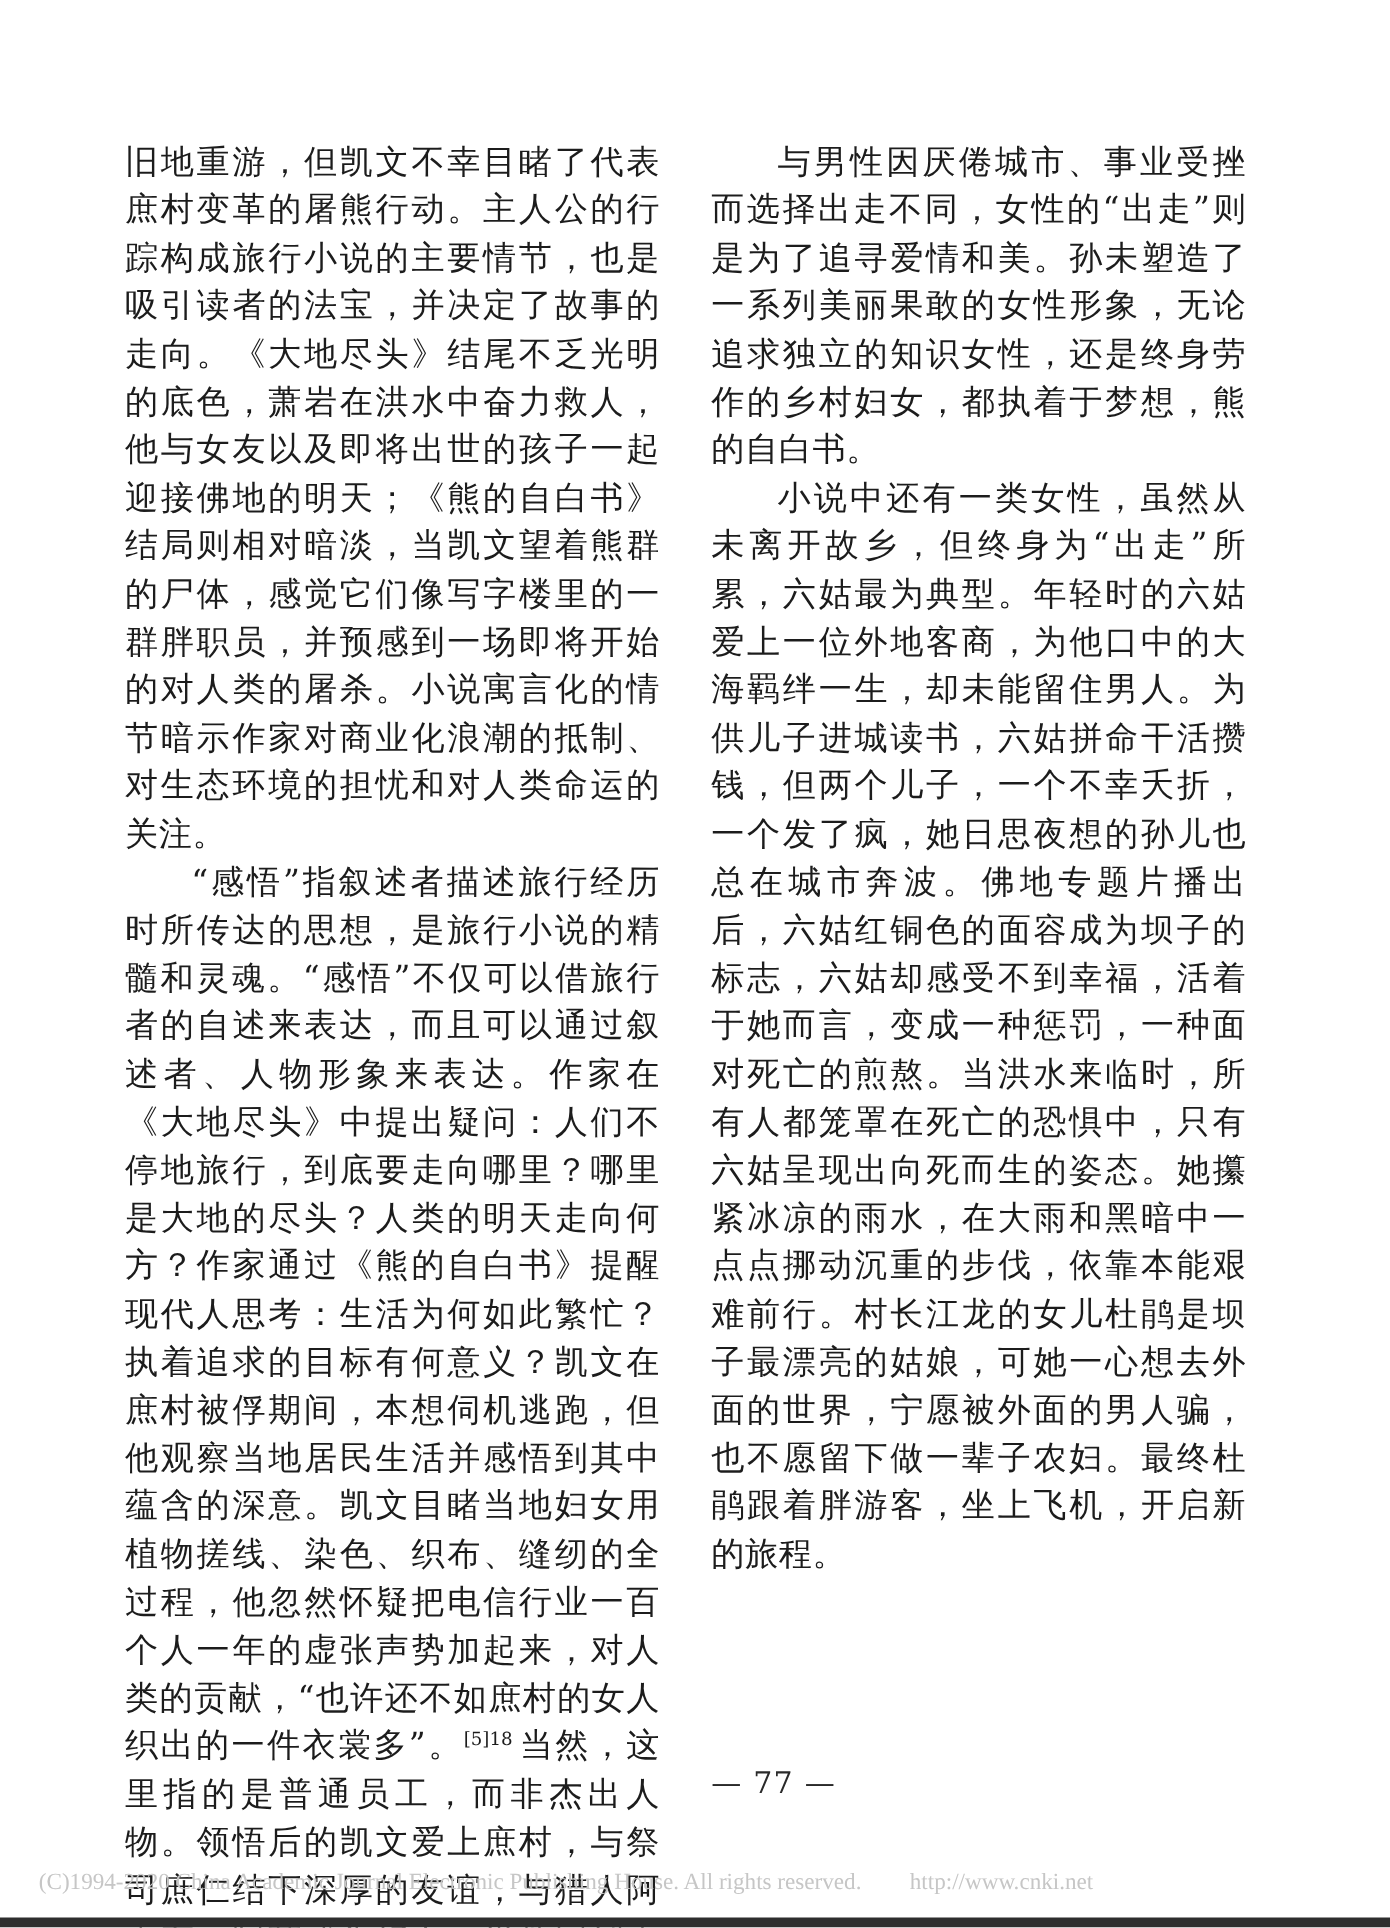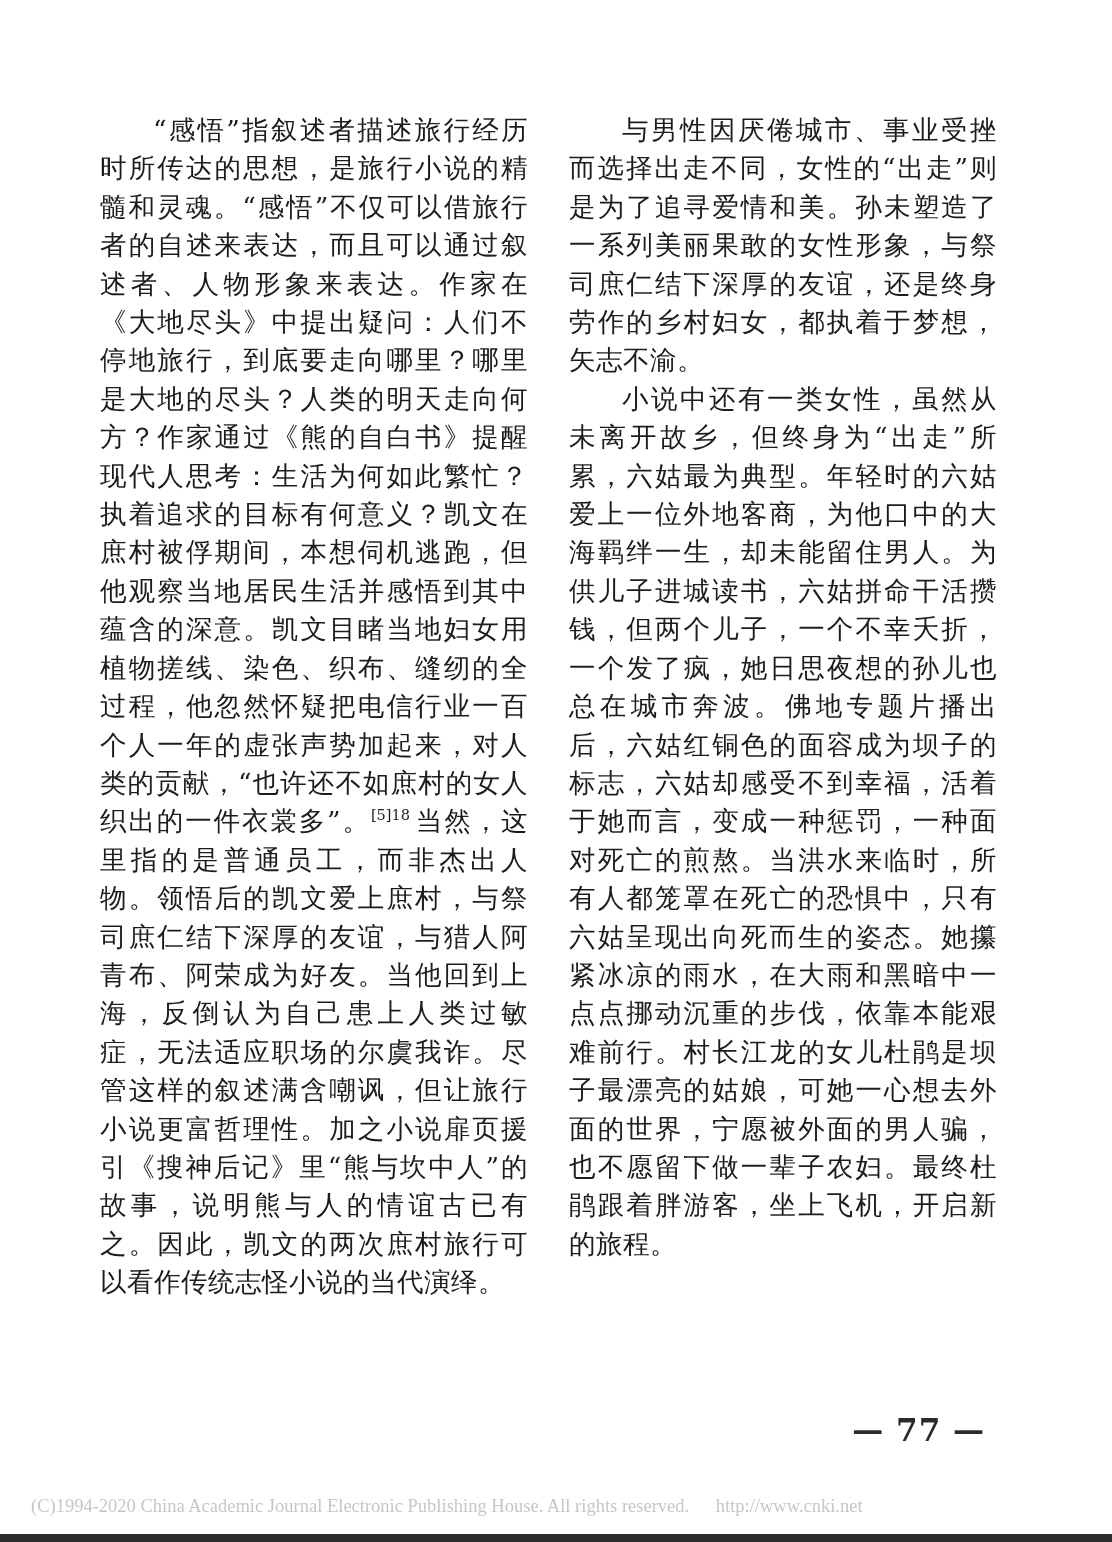--- a/index.html
+++ b/index.html
@@ -42,61 +42,60 @@
     line-height: 0;
     vertical-align: super;
     margin-right: 0.3em;
     letter-spacing: 0;
   }
   .page-number {
     position: absolute;
     left: 569px;
     top: 1412px;
     width: 428px;
-    text-align: right;
     padding-right: 12px;
     box-sizing: border-box;
-    font-size: 31px;
+    font-size: 24px;
     color: #2a2a2a;
     letter-spacing: 1px;
-    font-weight: bold;
   }
   .footer {
     position: absolute;
     left: 31px;
     top: 1496px;
     width: 1060px;
     font-size: 18.5px;
     color: #c6c6c6;
     white-space: nowrap;
     font-family: "Liberation Serif", "DejaVu Serif", serif;
   }
   .footer .url {
-    margin-left: 22px;
+    margin-left: 34px;
     text-align: center;
   }
   .bottom-bar {
     position: absolute;
     left: 0;
     bottom: 0;
     width: 1112px;
     height: 8px;
     background: #2e2e2e;
   }
 </style>
 </head>
 <body>
 
 <div class="page-body">
   <div class="col">
+    <p class="no-indent">旧地重游，但凯文不幸目睹了代表庶村变革的屠熊行动。主人公的行踪构成旅行小说的主要情节，也是吸引读者的法宝，并决定了故事的走向。《大地尽头》结尾不乏光明的底色，萧岩在洪水中奋力救人，他与女友以及即将出世的孩子一起迎接佛地的明天；《熊的自白书》结局则相对暗淡，当凯文望着熊群的尸体，感觉它们像写字楼里的一群胖职员，并预感到一场即将开始的对人类的屠杀。小说寓言化的情节暗示作家对商业化浪潮的抵制、对生态环境的担忧和对人类命运的关注。</p>
     <p><span>“感悟”指叙述者描述旅行经历时所传达的思想，是旅行小说的精髓和灵魂。“感悟”不仅可以借旅行者的自述来表达，而且可以通过叙述者、人物形象来表达。作家在《大地尽头》中提出疑问：人们不停地旅行，到底要走向哪里？哪里是大地的尽头？人类的明天走向何方？作家通过《熊的自白书》提醒现代人思考：生活为何如此繁忙？执着追求的目标有何意义？凯文在庶村被俘期间，本想伺机逃跑，但他观察当地居民生活并感悟到其中蕴含的深意。凯文目睹当地妇女用植物搓线、染色、织布、缝纫的全过程，他忽然怀疑把电信行业一百个人一年的虚张声势加起来，对人类的贡献，“也许还不如庶村的女人织出的一件衣裳多”。</span><sup class="ref">[5]18</sup><span>当然，这里指的是普通员工，而非杰出人物。领悟后的凯文爱上庶村，与祭司庶仁结下深厚的友谊，与猎人阿青布、阿荣成为好友。当他回到上海，反倒认为自己患上人类过敏症，无法适应职场的尔虞我诈。尽管这样的叙述满含嘲讽，但让旅行小说更富哲理性。加之小说扉页援引《搜神后记》里“熊与坎中人”的故事，说明熊与人的情谊古已有之。因此，凯文的两次庶村旅行可以看作传统志怪小说的当代演绎。</span></p>
 
   </div>
   <div class="col">
-    <p>与男性因厌倦城市、事业受挫而选择出走不同，女性的“出走”则是为了追寻爱情和美。孙未塑造了一系列美丽果敢的女性形象，与祭司庶仁结下深厚的友谊，还是终身劳作的乡村妇女，都执着于梦想，矢志不渝。</p>
+    <p>与男性因厌倦城市、事业受挫而选择出走不同，女性的“出走”则是为了追寻爱情和美。孙未塑造了一系列美丽果敢的女性形象，无论追求独立的知识女性，还是终身劳作的乡村妇女，都执着于梦想，熊的自白书。</p>
     <p>小说中还有一类女性，虽然从未离开故乡，但终身为“出走”所累，六姑最为典型。年轻时的六姑爱上一位外地客商，为他口中的大海羁绊一生，却未能留住男人。为供儿子进城读书，六姑拼命干活攒钱，但两个儿子，一个不幸夭折，一个发了疯，她日思夜想的孙儿也总在城市奔波。佛地专题片播出后，六姑红铜色的面容成为坝子的标志，六姑却感受不到幸福，活着于她而言，变成一种惩罚，一种面对死亡的煎熬。当洪水来临时，所有人都笼罩在死亡的恐惧中，只有六姑呈现出向死而生的姿态。她攥紧冰凉的雨水，在大雨和黑暗中一点点挪动沉重的步伐，依靠本能艰难前行。村长江龙的女儿杜鹃是坝子最漂亮的姑娘，可她一心想去外面的世界，宁愿被外面的男人骗，也不愿留下做一辈子农妇。最终杜鹃跟着胖游客，坐上飞机，开启新的旅程。</p>
 
   </div>
 </div>
 
 <div class="page-number">— 77 —</div>
 
 <div class="footer">
   <span>(C)1994-2020 China Academic Journal Electronic Publishing House. All rights reserved.</span>
   <span class="url">http://www.cnki.net</span>

